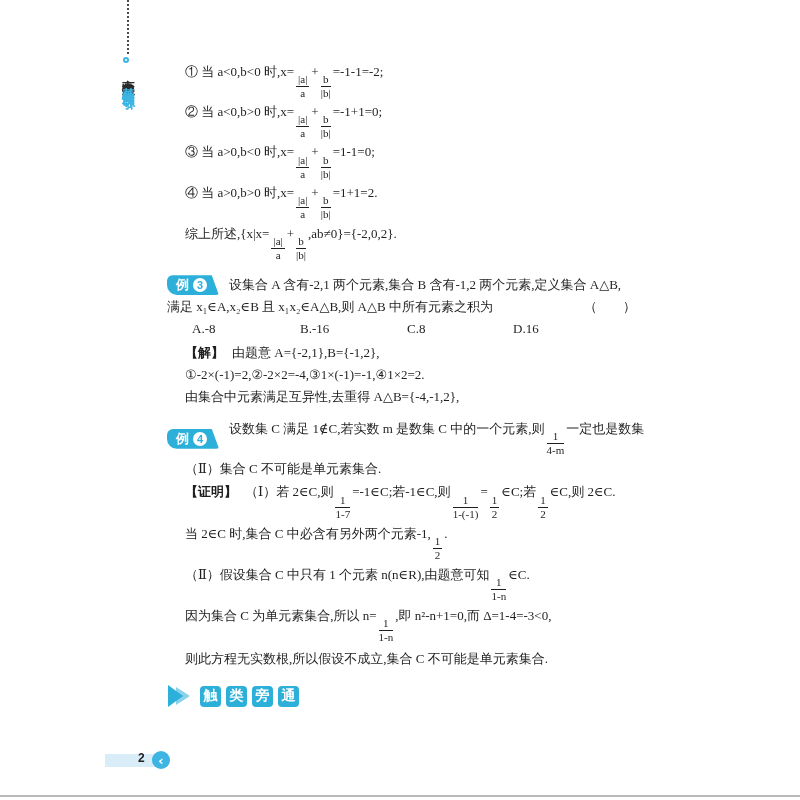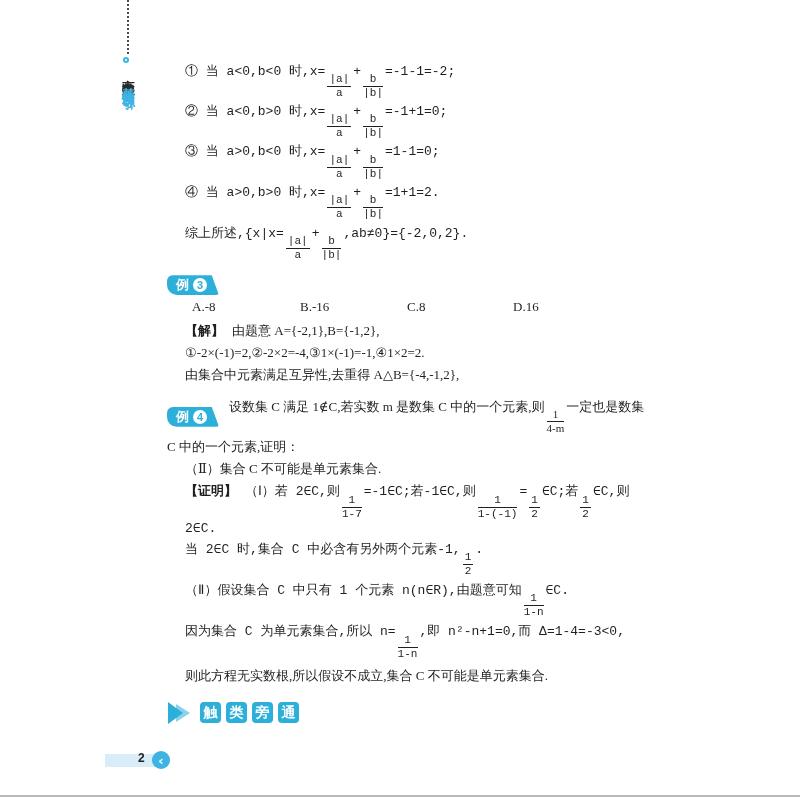--- a/index.html
+++ b/index.html
@@ -15,21 +15,21 @@
              border:2px solid #3db4e2; border-radius:50%; }
   .sb-title { position:absolute; left:119px; top:69px;
               writing-mode:vertical-rl; text-orientation:upright;
               font-family:"Liberation Sans","DejaVu Sans",sans-serif;
               font-size:13px; font-weight:bold; letter-spacing:2px; color:#2b2b2b; }
   .sb-title .accent { color:#3db4e2; }
 
   
   .main { position:absolute; left:167px; top:60px; width:494px; font-size:13px; }
   .line  { line-height:20px; margin:2px 0; }
-  .mline { margin:5px 0; line-height:1.25;font-family:Liberation Mono, monospace; }
+  .mline { margin:5px 0; line-height:1.25; }
   .case  { margin:4px 0; }
   .pl  { padding-left:18px; }
   .label { font-weight:bold; margin-right:8px; }
 
   .frac { display:inline-flex; flex-direction:column; text-align:center;
           vertical-align:-0.65em; font-size:0.85em; line-height:1.18; margin:0 2px; }
   .frac .num { border-bottom:1px solid currentColor; padding:0 2px; }
 
   
   .ex-head { display:flex; align-items:center; gap:10px; margin-top:13px; margin-bottom:2px; }
@@ -114,20 +114,25 @@
         </span>+<span class="frac">
           <span class="num">b</span>
           <span class="den">|b|</span>
         </span>,ab≠0}={-2,0,2}.</p>
 
     <div class="ex-head">
       <span class="ex-badge">
           <span>例</span>
           <span class="ex-num">3</span>
         </span>
+      <span class="ex-stmt">设集合 A 含有-2,1 两个元素,集合 B 含有-1,2 两个元素,定义集合 A△B,</span>
+    </div>
+    <div class="row-bracket">
+      <span>满足 x₁∈A,x₂∈B 且 x₁x₂∈A△B,则 A△B 中所有元素之积为</span>
+      <span class="bracket">（　　）</span>
     </div>
     <div class="choices">
       <span>A.-8</span>
       <span>B.-16</span>
       <span>C.8</span>
       <span>D.16</span>
     </div>
     <p class="line pl"><span class="label">【解】</span><span>由题意 A={-2,1},B={-1,2},</span></p>
     <p class="line pl">①-2×(-1)=2,②-2×2=-4,③1×(-1)=-1,④1×2=2.</p>
     <p class="line pl">由集合中元素满足互异性,去重得 A△B={-4,-1,2},</p>
@@ -135,21 +140,20 @@
     <div class="ex-head">
       <span class="ex-badge">
           <span>例</span>
           <span class="ex-num">4</span>
         </span>
       <span class="ex-stmt">设数集 C 满足 1∉C,若实数 m 是数集 C 中的一个元素,则<span class="frac">
             <span class="num">1</span>
             <span class="den">4-m</span>
           </span>一定也是数集</span>
     </div>
-    <p class="line">C 中的一个元素,证明：</p>
     <p class="line pl">（Ⅱ）集合 C 不可能是单元素集合.</p>
 
     <p class="mline pl"><span class="label">【证明】</span><span>（Ⅰ）若 2∈C,则<span class="frac">
             <span class="num">1</span>
             <span class="den">1-7</span>
           </span>=-1∈C;若-1∈C,则<span class="frac">
             <span class="num">1</span>
             <span class="den">1-(-1)</span>
           </span>=<span class="frac">
             <span class="num">1</span>

